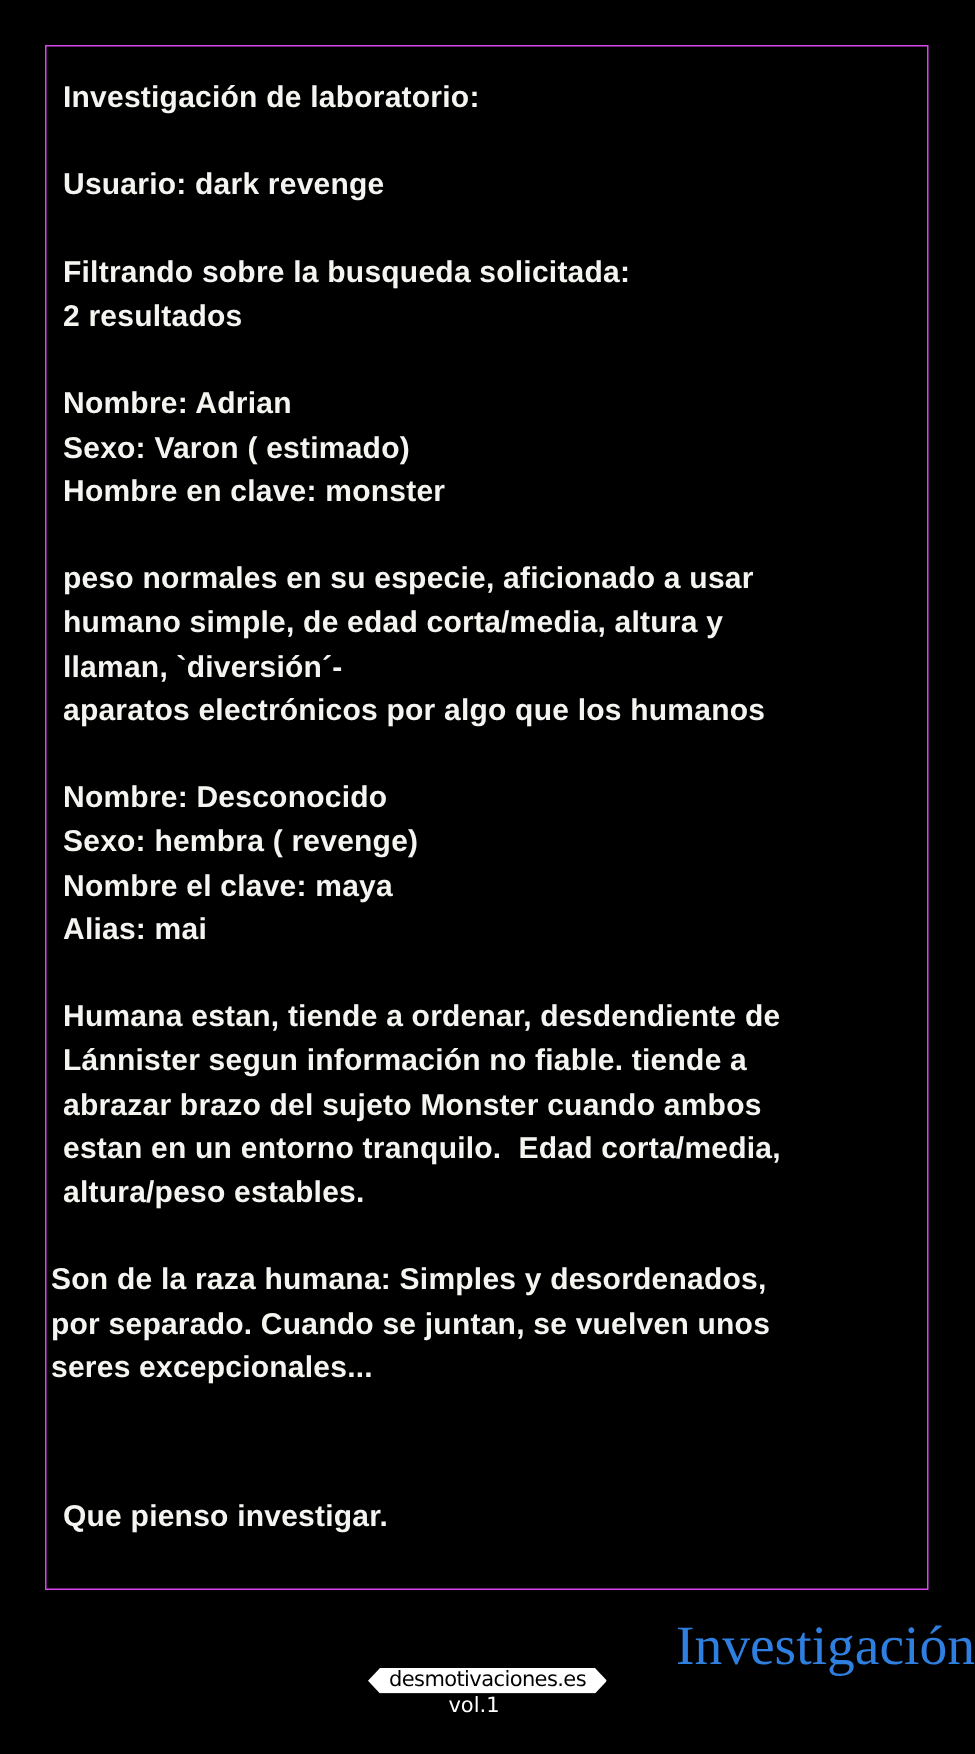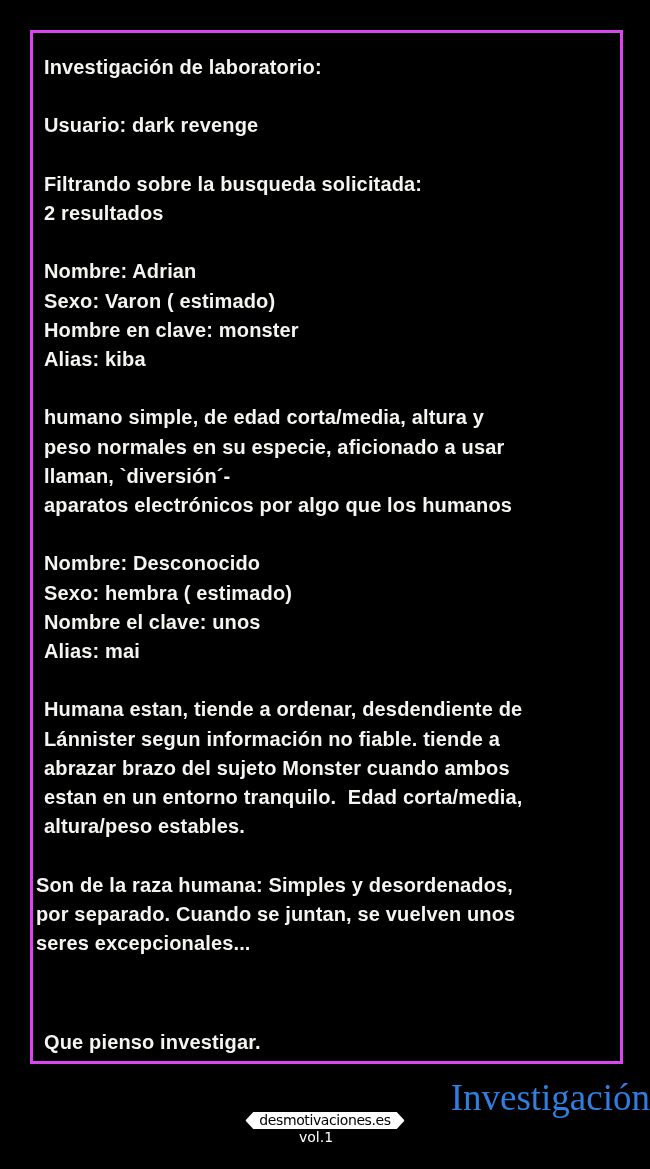--- a/index.html
+++ b/index.html
@@ -13,21 +13,21 @@
       position: relative;
       overflow: hidden;
       font-family: "Liberation Sans", sans-serif;
     }
     .frame {
       position: absolute;
       left: 30px;
       top: 30px;
       width: 587px;
       height: 1028px;
-      border: 3px solid #d946ef;
+      border: 1px solid #d946ef;
       background: #000000;
     }
     .poster-text {
       position: absolute;
       left: 11px;
       top: 20px;
       width: 580px;
       color: #f4f4f0;
       font-weight: bold;
       font-size: 20px;
@@ -88,32 +88,31 @@
     <span class="line">Usuario: dark revenge</span>
     <span class="blank"></span>
 
     <span class="line">Filtrando sobre la busqueda solicitada:</span>
     <span class="line">2 resultados</span>
     <span class="blank"></span>
 
     <span class="line">Nombre: Adrian</span>
     <span class="line">Sexo: Varon ( estimado)</span>
     <span class="line">Hombre en clave: monster</span>
-    <span class="line">Alias: kiba</span>
     <span class="blank"></span>
 
+    <span class="line">peso normales en su especie, aficionado a usar</span>
     <span class="line">humano simple, de edad corta/media, altura y</span>
-    <span class="line">peso normales en su especie, aficionado a usar</span>
     <span class="line">llaman, `diversión´-</span>
     <span class="line">aparatos electrónicos por algo que los humanos</span>
     <span class="blank"></span>
 
     <span class="line">Nombre: Desconocido</span>
-    <span class="line">Sexo: hembra ( estimado)</span>
-    <span class="line">Nombre el clave: unos</span>
+    <span class="line">Sexo: hembra ( revenge)</span>
+    <span class="line">Nombre el clave: maya</span>
     <span class="line">Alias: mai</span>
     <span class="blank"></span>
 
     <span class="line">Humana estan, tiende a ordenar, desdendiente de</span>
     <span class="line">Lánnister segun información no fiable. tiende a</span>
     <span class="line">abrazar brazo del sujeto Monster cuando ambos</span>
     <span class="line">estan en un entorno tranquilo.  Edad corta/media,</span>
     <span class="line">altura/peso estables.</span>
     <span class="blank"></span>
 

